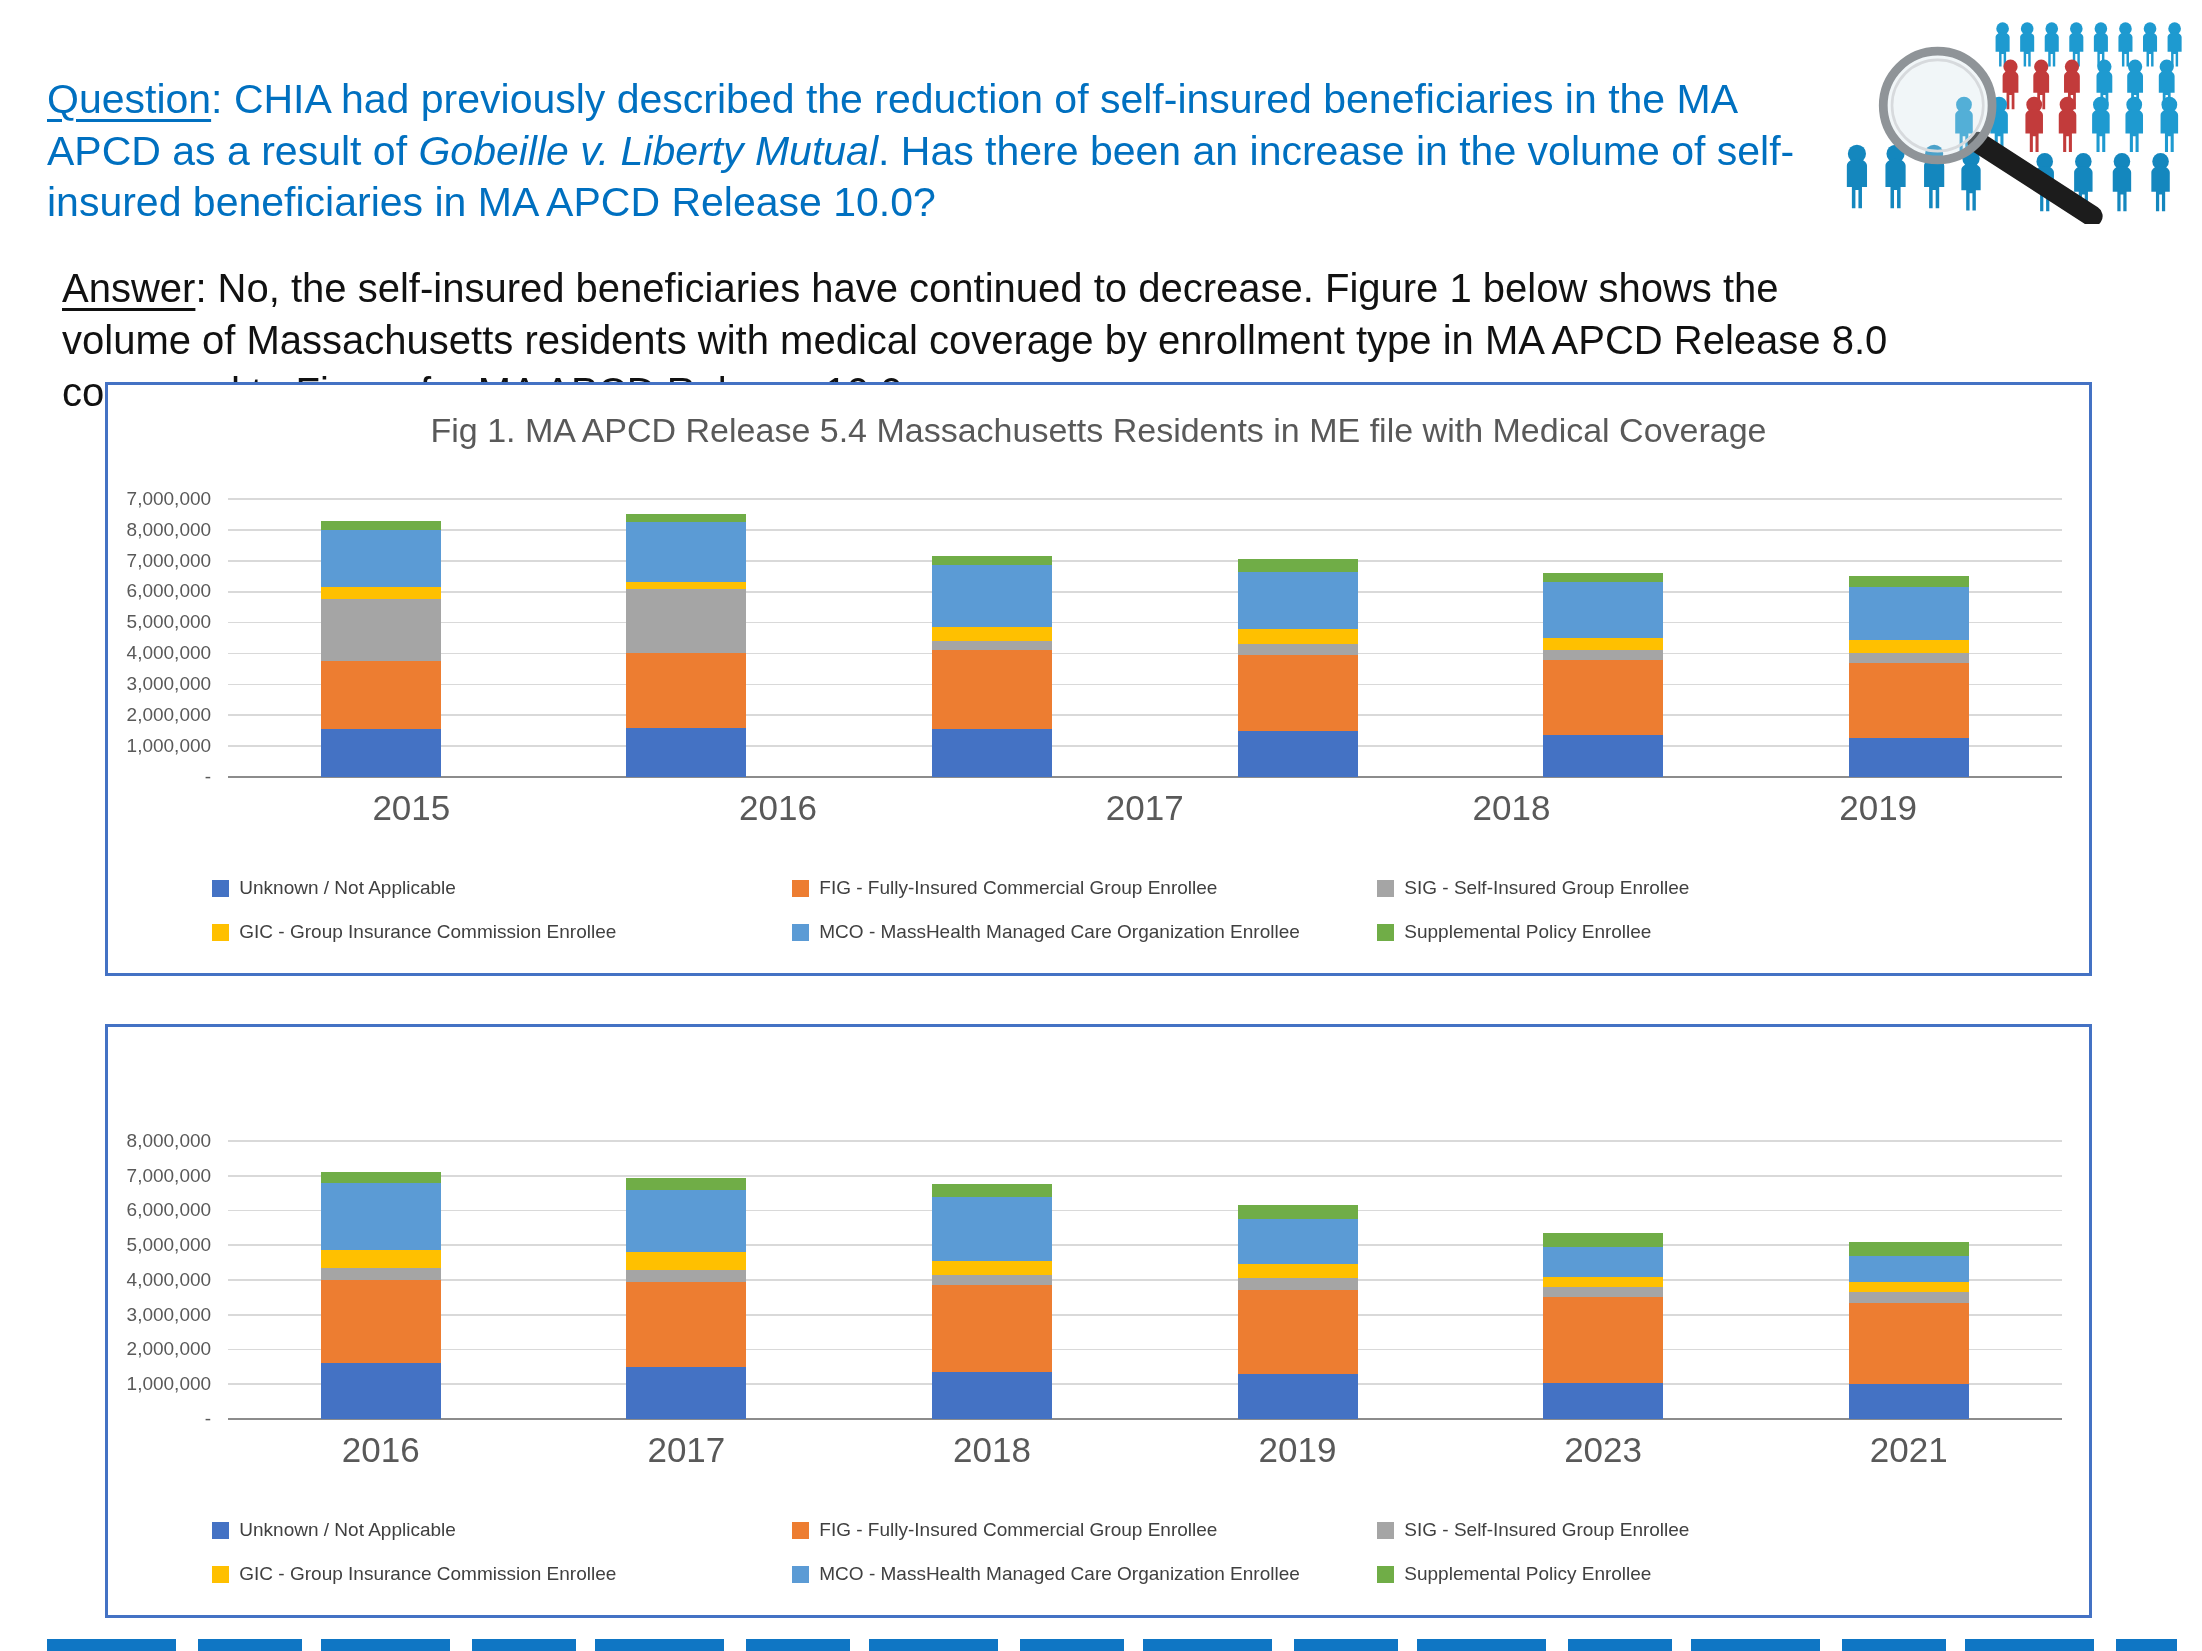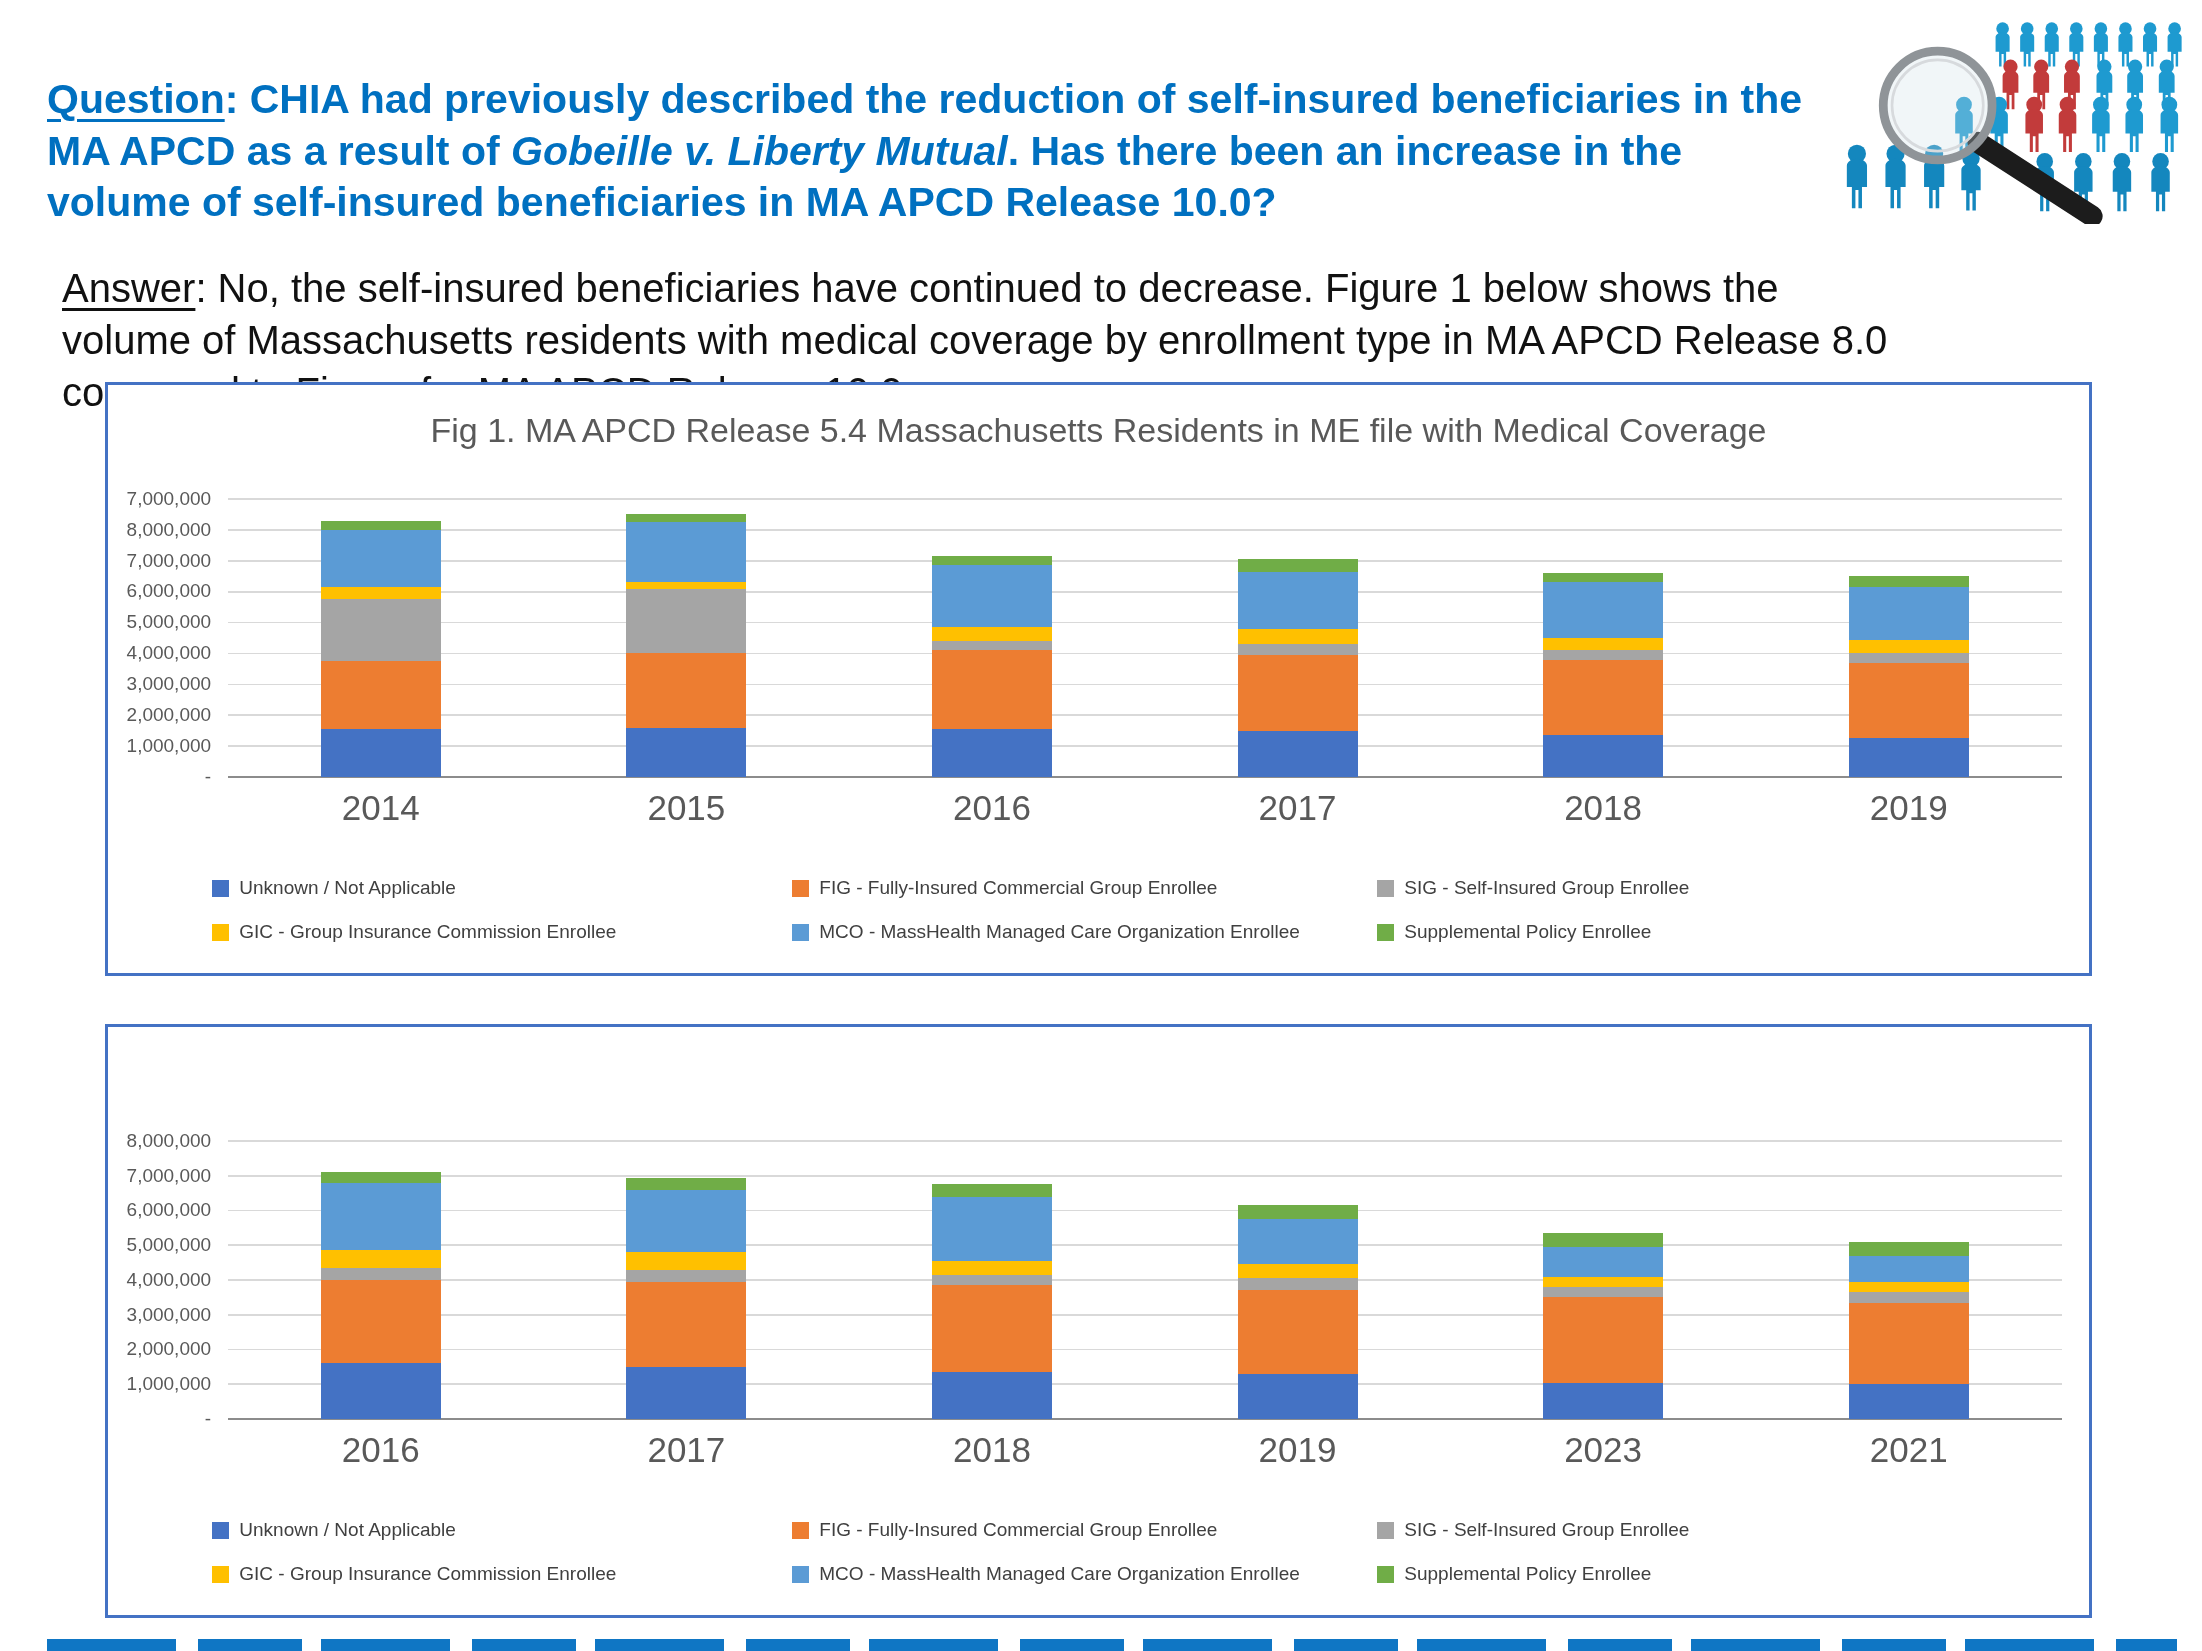--- a/index.html
+++ b/index.html
@@ -5,21 +5,21 @@
   html,body{margin:0;padding:0;background:#ffffff;}
   body{
     width:2203px;height:1652px;position:relative;overflow:hidden;
     font-family:"Liberation Sans","DejaVu Sans",sans-serif;
     -webkit-font-smoothing:antialiased;
   }
 
   
   .question{
     position:absolute;left:47px;top:33px;width:1777px;
-    font-size:41px;font-weight:bold;line-height:1.26;color:#0070C0;
+    font-size:41px;font-weight:normal;line-height:1.26;color:#0070C0;
   }
   .question .q-label{text-decoration:underline;text-decoration-thickness:3.4px;text-underline-offset:6px;}
   .question .q-italic{font-style:italic;}
   .answer{
     position:absolute;left:62px;top:222px;width:1841px;
     font-size:40px;line-height:1.3;color:#111111;
   }
   .answer .a-label{font-weight:normal;text-decoration:underline;text-decoration-thickness:3.4px;text-underline-offset:6px;}
 
   
@@ -225,21 +225,20 @@
             <div class="seg" style="height: 27.2222%; background-color: rgb(237, 125, 49);"></div>
             <div class="seg" style="height: 3.33333%; background-color: rgb(165, 165, 165);"></div>
             <div class="seg" style="height: 5%; background-color: rgb(255, 192, 0);"></div>
             <div class="seg" style="height: 18.8889%; background-color: rgb(91, 155, 213);"></div>
             <div class="seg" style="height: 3.88889%; background-color: rgb(112, 173, 71);"></div>
           </div>
         </div>
       </div>
     </div>
   <div class="x-axis">
-      <div class="xtick">2014</div>
       <div class="xtick">2015</div>
       <div class="xtick">2016</div>
       <div class="xtick">2017</div>
       <div class="xtick">2018</div>
       <div class="xtick">2019</div>
     </div>
   <div class="legend">
       <div class="legend-item">
         <span class="swatch" style="background-color: rgb(68, 114, 196);"></span>
         <span>Unknown / Not Applicable</span>

